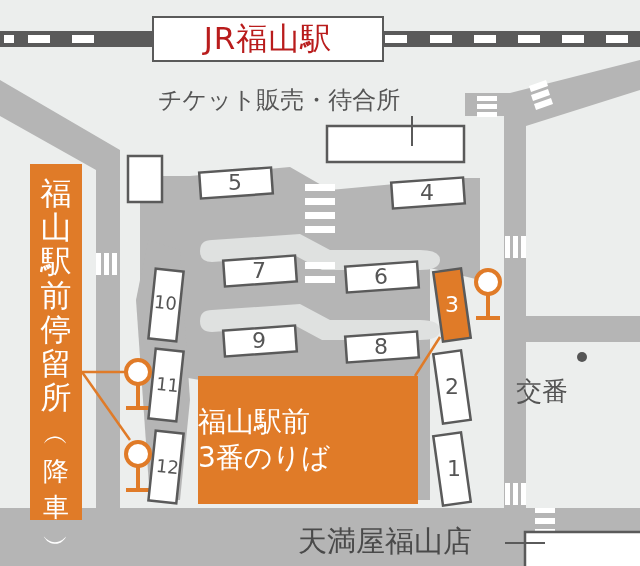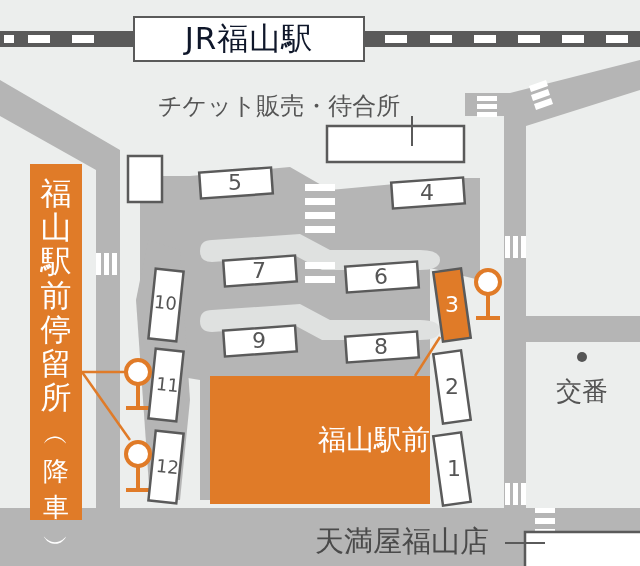--- a/index.html
+++ b/index.html
@@ -1,24 +1,24 @@
 <!DOCTYPE html>
 <html><head>
 <meta charset="utf-8">
 <style>
   html, body { margin: 0; padding: 0; }
   body { width: 640px; height: 566px; overflow: hidden; background: #eceeed; font-family: "DejaVu Sans", sans-serif; }
   #map { position: relative; width: 640px; height: 566px; }
   svg { position: absolute; left: 0; top: 0; }
   .lbl { position: absolute; color: #555; white-space: nowrap; }
-  .station-title { position: absolute; left: 133px; top: 16px; width: 232px; height: 46px; background: #fff; border: 2px solid #5a5a5a; box-sizing: border-box; display: flex; align-items: center; justify-content: center; font-size: 31px; color: #0f172a; letter-spacing: 1px; }
+  .station-title { position: absolute; left: 152px; top: 16px; width: 232px; height: 46px; background: #fff; border: 2px solid #5a5a5a; box-sizing: border-box; display: flex; align-items: center; justify-content: center; font-size: 31px; color: #b91c1c; letter-spacing: 1px; }
   .orange-box { position: absolute; background: #e07b28; color: #fff; }
   .vert-box { left: 30px; top: 164px; width: 52px; height: 356px; display: flex; flex-direction: column; align-items: center; padding-top: 12px; box-sizing: border-box; font-size: 31px; line-height: 34px; }
   .vert-box .paren { font-size: 26px; line-height: 30px; margin-top: 6px; text-align: center; }
-  .board-box { left: 198px; top: 376px; width: 220px; height: 128px; display: flex; flex-direction: column; align-items: flex-end; justify-content: center; font-size: 28px; line-height: 36px; text-align: center; margin-left: 12px; }
+  .board-box { left: 198px; top: 376px; width: 220px; height: 128px; display: flex; flex-direction: column; align-items: flex-start; justify-content: center; font-size: 28px; line-height: 36px; text-align: center; }
 </style>
 </head>
 <body>
 
 <div id="map">
 
   <svg width="640" height="566" viewBox="0 0 640 566">
 
     <g>
       <rect x="0" y="31" width="640" height="16" fill="#5a5a5a"></rect>
@@ -114,23 +114,23 @@
       <rect x="152" y="350" width="28" height="70" fill="#fff" transform="rotate(6 166 385)"></rect>
       <rect x="152" y="432" width="28" height="70" fill="#fff" transform="rotate(6 166 467)"></rect>
       <rect x="438" y="270" width="28" height="70" fill="#e07b28" transform="rotate(-8 452 305)"></rect>
       <rect x="438" y="352" width="28" height="70" fill="#fff" transform="rotate(-8 452 387)"></rect>
       <rect x="438" y="434" width="28" height="70" fill="#fff" transform="rotate(-8 452 469)"></rect>
     </g>
   </svg>
 
   <div class="station-title">JR福山駅</div>
 
-  <div class="lbl" style="left:158px;top:90px;font-size:24px;">チケット販売・待合所</div>
-  <div class="lbl" style="left:556px;top:374px;font-size:26px;text-align:right;">交番</div>
-  <div class="lbl" style="left:298px;top:522px;font-size:29px;color:#4a4a4a;margin-left:17px;">天満屋福山店</div>
+  <div class="lbl" style="left:158px;top:84px;font-size:24px;">チケット販売・待合所</div>
+  <div class="lbl" style="left:516px;top:374px;font-size:26px;text-align:right;">交番</div>
+  <div class="lbl" style="left:298px;top:522px;font-size:29px;color:#4a4a4a;">天満屋福山店</div>
 
   <div class="lbl" style="left:228px;top:170px;font-size:22px;">5</div>
   <div class="lbl" style="left:420px;top:180px;font-size:22px;">4</div>
   <div class="lbl" style="left:252px;top:258px;font-size:22px;">7</div>
   <div class="lbl" style="left:374px;top:264px;font-size:22px;">6</div>
   <div class="lbl" style="left:252px;top:328px;font-size:22px;">9</div>
   <div class="lbl" style="left:374px;top:334px;font-size:22px;">8</div>
   <div class="lbl" style="left:154px;top:292px;font-size:18px;transform:rotate(6deg);">10</div>
   <div class="lbl" style="left:156px;top:374px;font-size:18px;transform:rotate(6deg);">11</div>
   <div class="lbl" style="left:156px;top:456px;font-size:18px;transform:rotate(6deg);">12</div>
@@ -147,15 +147,16 @@
     <span>留</span>
     <span>所</span>
     <span class="paren">︵</span>
     <span class="paren">降</span>
     <span class="paren">車</span>
     <span class="paren">︶</span>
   </div>
 
   <div class="orange-box board-box">
     <div>福山駅前</div>
+    <div>3番のりば</div>
   </div>
 
 </div>
 
 </body></html>

